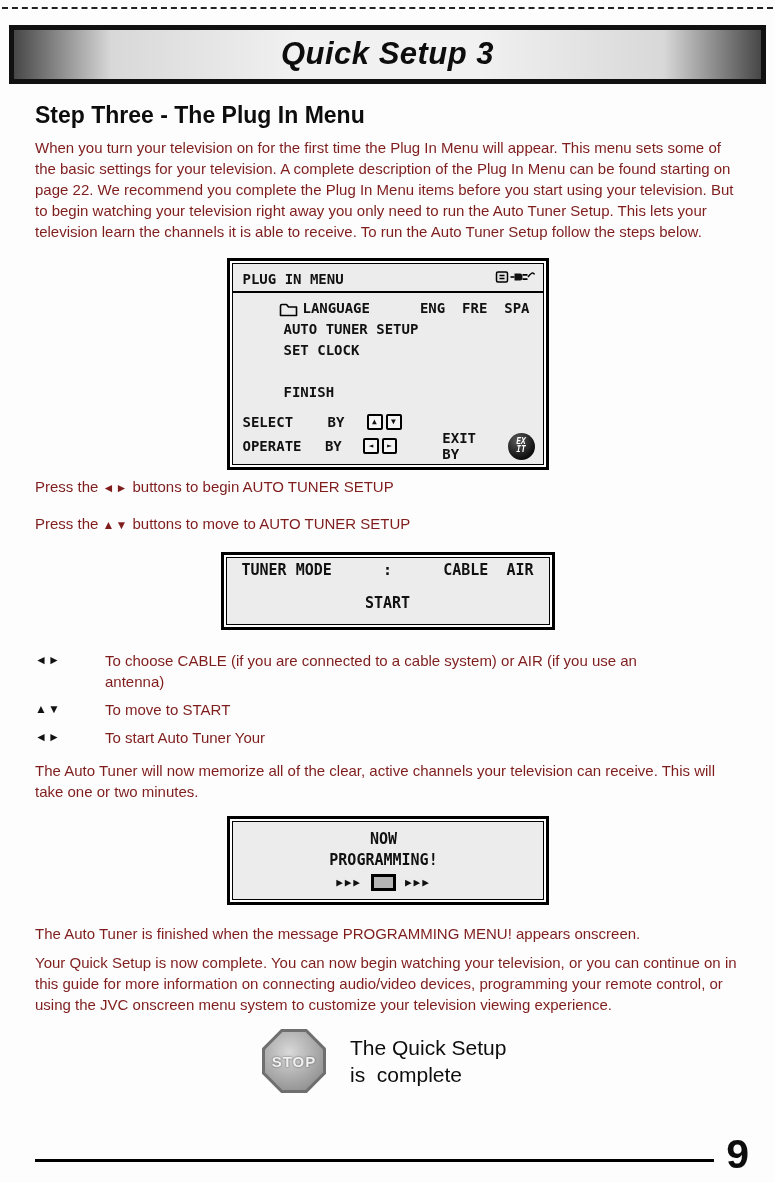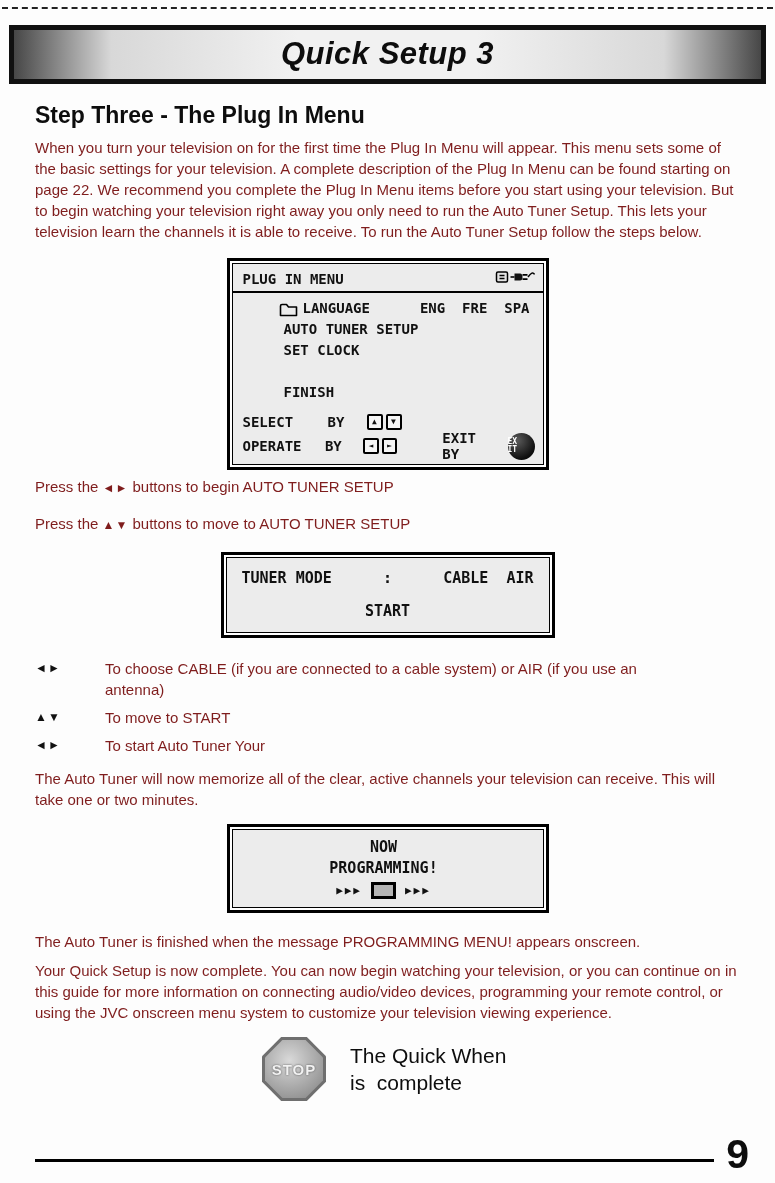--- a/index.html
+++ b/index.html
@@ -59,31 +59,31 @@
     display: inline-block; box-sizing: border-box;
     width: 16px; height: 16px; border: 2px solid #000; border-radius: 2px;
     font-size: 8px; line-height: 12px; text-align: center;
     margin-right: 3px; background: #f5f5f5;
     font-family: "DejaVu Sans Mono", monospace; font-weight: bold;
   }
   .exit-by { margin-left: 42px; }
   .exit-circle {
     width: 27px; height: 27px; border-radius: 50%;
     background: radial-gradient(circle at 35% 28%, #5a5a5a, #0d0d0d 72%);
-    color: #fff; display: flex; flex-direction: column; align-items: flex-start; justify-content: center;
+    color: #fff; display: flex; flex-direction: column; align-items: center; justify-content: center;
     font-family: "DejaVu Sans Mono", monospace; font-weight: bold;
     font-size: 8px; line-height: 8.5px;
-    margin: -4px 0 -4px 8px; flex: 0 0 auto;
+    margin: -4px 0 -4px 8px; flex: 0 0 auto; font-style: italic;
   }
 
   .press-line { margin: 14px 30px 6px 35px; }
   .arrows { font-size: 12px; letter-spacing: 1px; font-weight: bold; }
 
   .screen-tuner { width: 334px; margin-top: 16px; }
-  .tuner-inner { padding: 11px 15px 12px 15px; font-size: 15px; }
+  .tuner-inner { padding: 3px 15px 12px 15px; font-size: 15px; }
   .tuner-row { display: flex; justify-content: space-between; align-items: baseline; }
   .tuner-start { text-align: center; margin-top: 15px; }
 
   .instr-block { margin-top: 20px; }
   .instr-row { display: flex; margin: 0 30px 7px 35px; }
   .instr-sym { width: 70px; flex: 0 0 auto; font-size: 12px; letter-spacing: 1px; font-weight: bold; padding-top: 3px; }
   .instr-text { flex: 1; max-width: 572px; }
 
   .memorize { margin: 12px 30px 0 35px; }
 
@@ -239,21 +239,21 @@
 
   <p class="body-text finish-p">The Auto Tuner is finished when the message PROGRAMMING MENU! appears onscreen.</p>
 
   <p class="body-text complete-p">Your Quick Setup is now complete. You can now begin watching your television, or you can continue on in this guide for more information on connecting audio/video devices, programming your remote control, or using the JVC onscreen menu system to customize your television viewing experience.</p>
 
   <div class="stop-row">
     <div class="stop-sign">
       <div class="stop-sign-inner">STOP</div>
     </div>
     <div class="stop-text">
-      <div>The Quick When</div>
+      <div>The Quick Setup</div>
       <div class="pre">is  complete</div>
     </div>
   </div>
 
   <div class="footer">
     <div class="footer-rule"></div>
     <div class="page-number">9</div>
   </div>
 
 </div>

